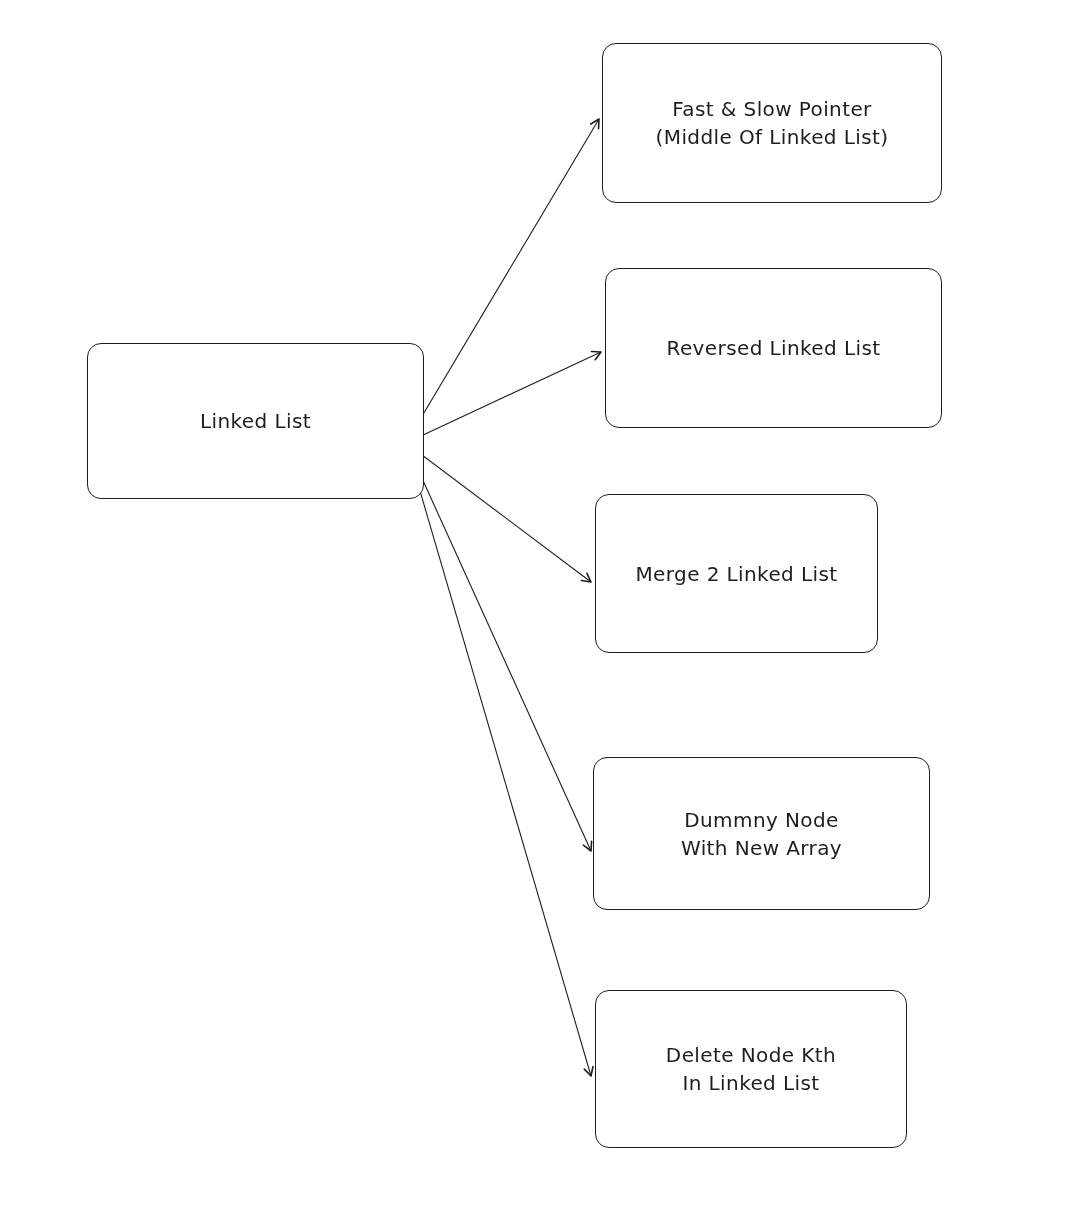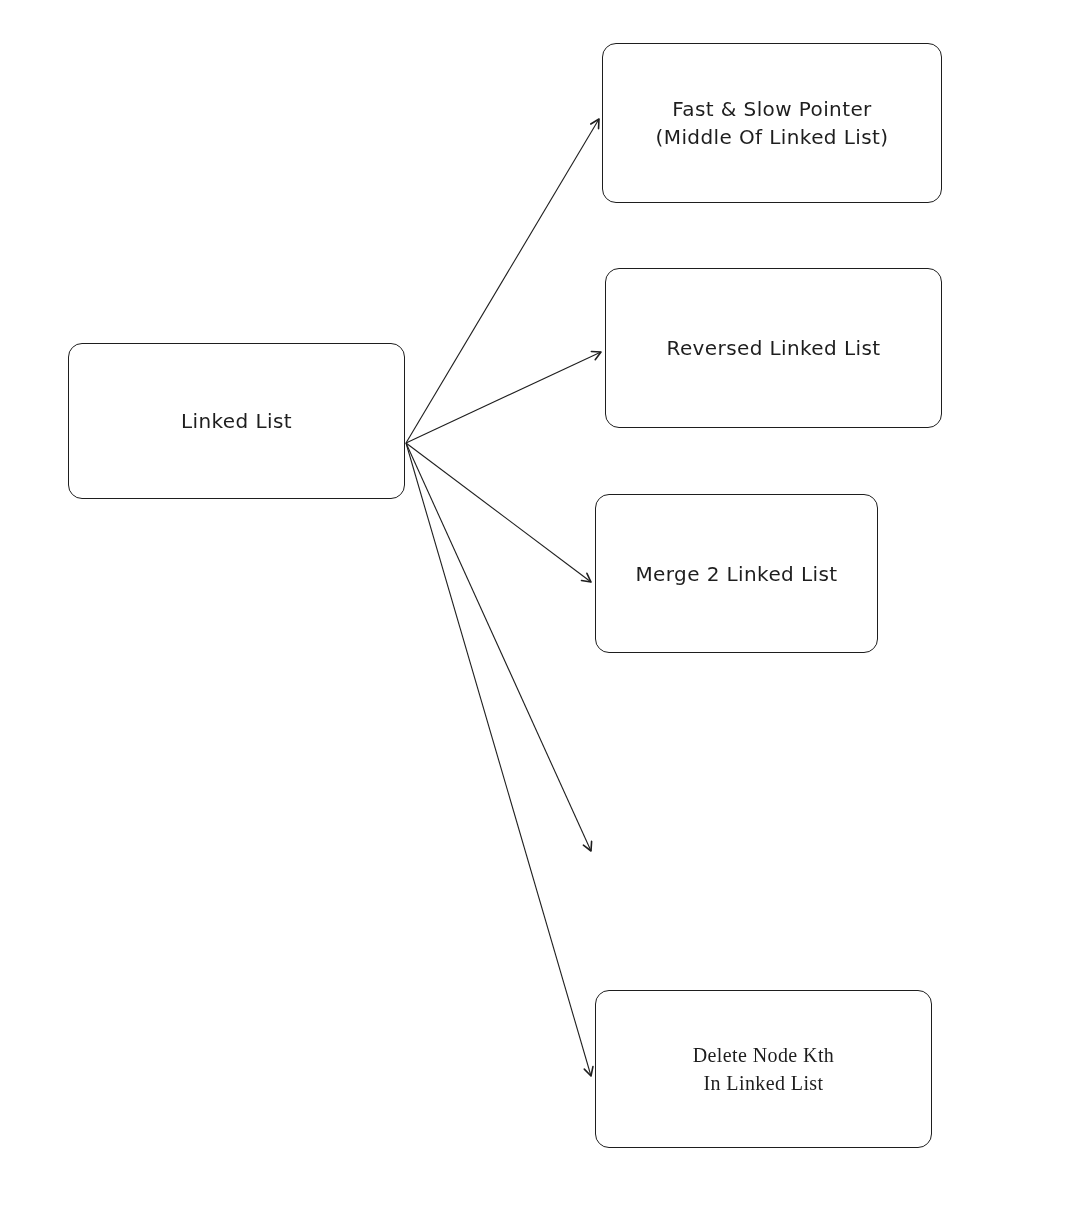--- a/index.html
+++ b/index.html
@@ -35,26 +35,26 @@
   }
   .node .label {
     white-space: pre-line;
     text-align: center;
     color: #1e1e1e;
     font-size: 20px;
     line-height: 28px;
     letter-spacing: 0.4px;
   }
   
-  .node-root        { left:  68px; top: 343px; width: 337px; height: 156px; }
+  .node-root        { left:  87px; top: 343px; width: 337px; height: 156px; }
   .node-fast-slow   { left: 602px; top:  43px; width: 340px; height: 160px; }
   .node-reversed    { left: 605px; top: 268px; width: 337px; height: 160px; }
   .node-merge       { left: 595px; top: 494px; width: 283px; height: 159px; }
   .node-dummy       { left: 593px; top: 757px; width: 337px; height: 153px; }
-  .node-delete-kth  { left: 595px; top: 990px; width: 337px; height: 158px; font-family: Liberation Serif, serif; }
+  .node-delete-kth  { left: 595px; top: 990px; width: 312px; height: 158px; }
 </style>
 </head>
 <body>
 
 <div class="canvas">
 
   <svg class="edges" viewBox="0 0 1072 1208" xmlns="http://www.w3.org/2000/svg">
     <defs>
       <marker id="arrowhead" markerWidth="14" markerHeight="14" refX="10" refY="5.5" orient="auto" markerUnits="userSpaceOnUse">
         <path d="M1.5,1 L10,5.5 L1.5,10" fill="none" stroke="#1e1e1e" stroke-width="1.6" stroke-linecap="round" stroke-linejoin="round"></path>
@@ -77,19 +77,23 @@
 
   <div class="node node-fast-slow">
     <span class="label">Fast &amp; Slow Pointer
 (Middle Of Linked List)</span>
   </div>
 
   <div class="node node-merge">
     <span class="label">Merge 2 Linked List</span>
   </div>
 
+  <div class="node node-dummy">
+    <span class="label">Dummny Node
+With New Array</span>
+  </div>
 
   <div class="node node-delete-kth">
     <span class="label">Delete Node Kth
 In Linked List</span>
   </div>
 
 </div>
 
 </body></html>

